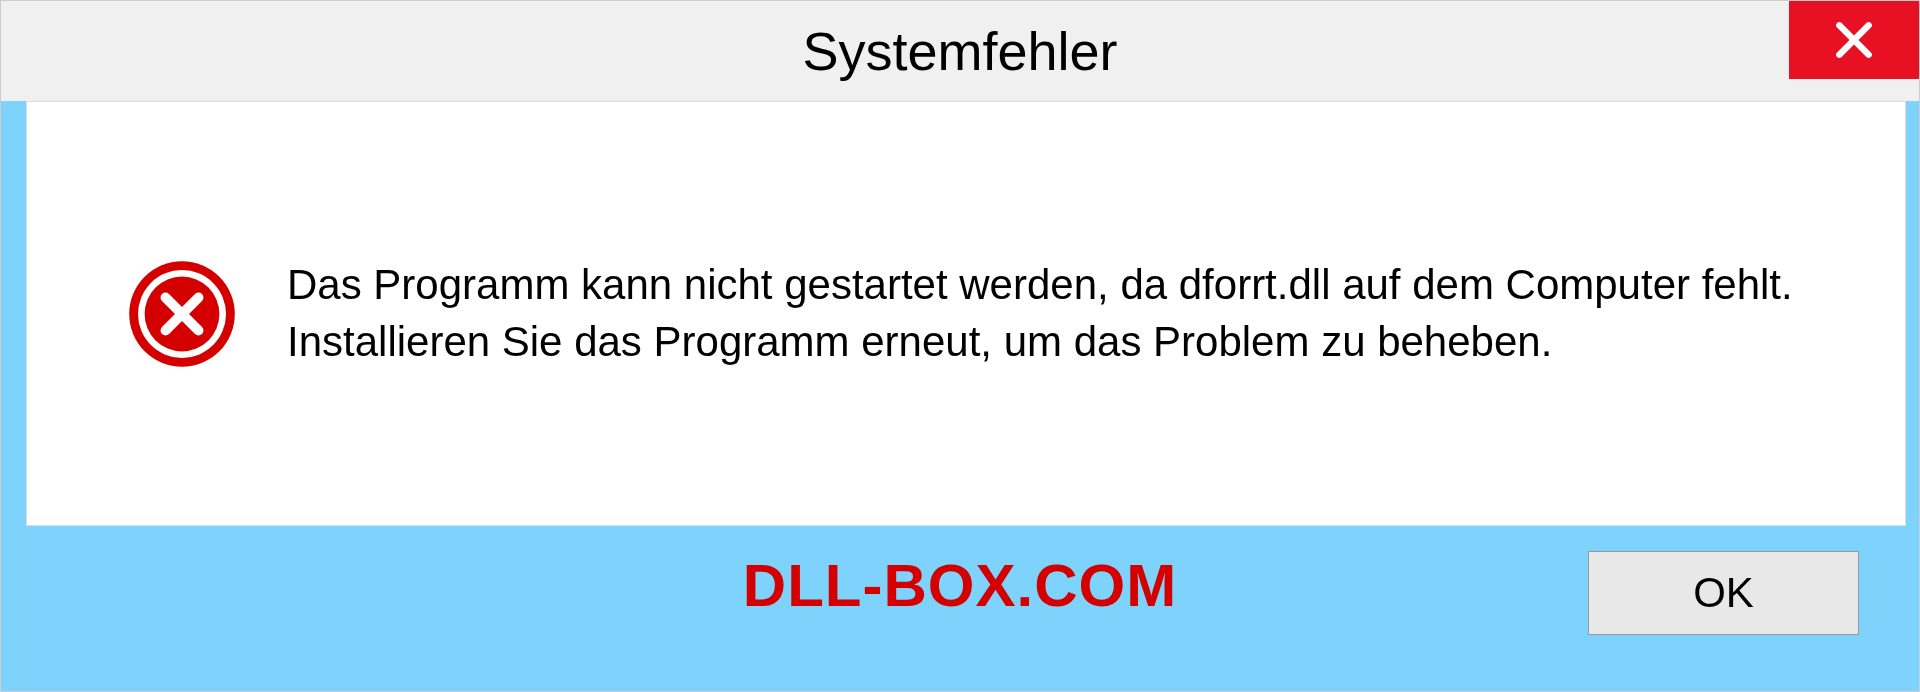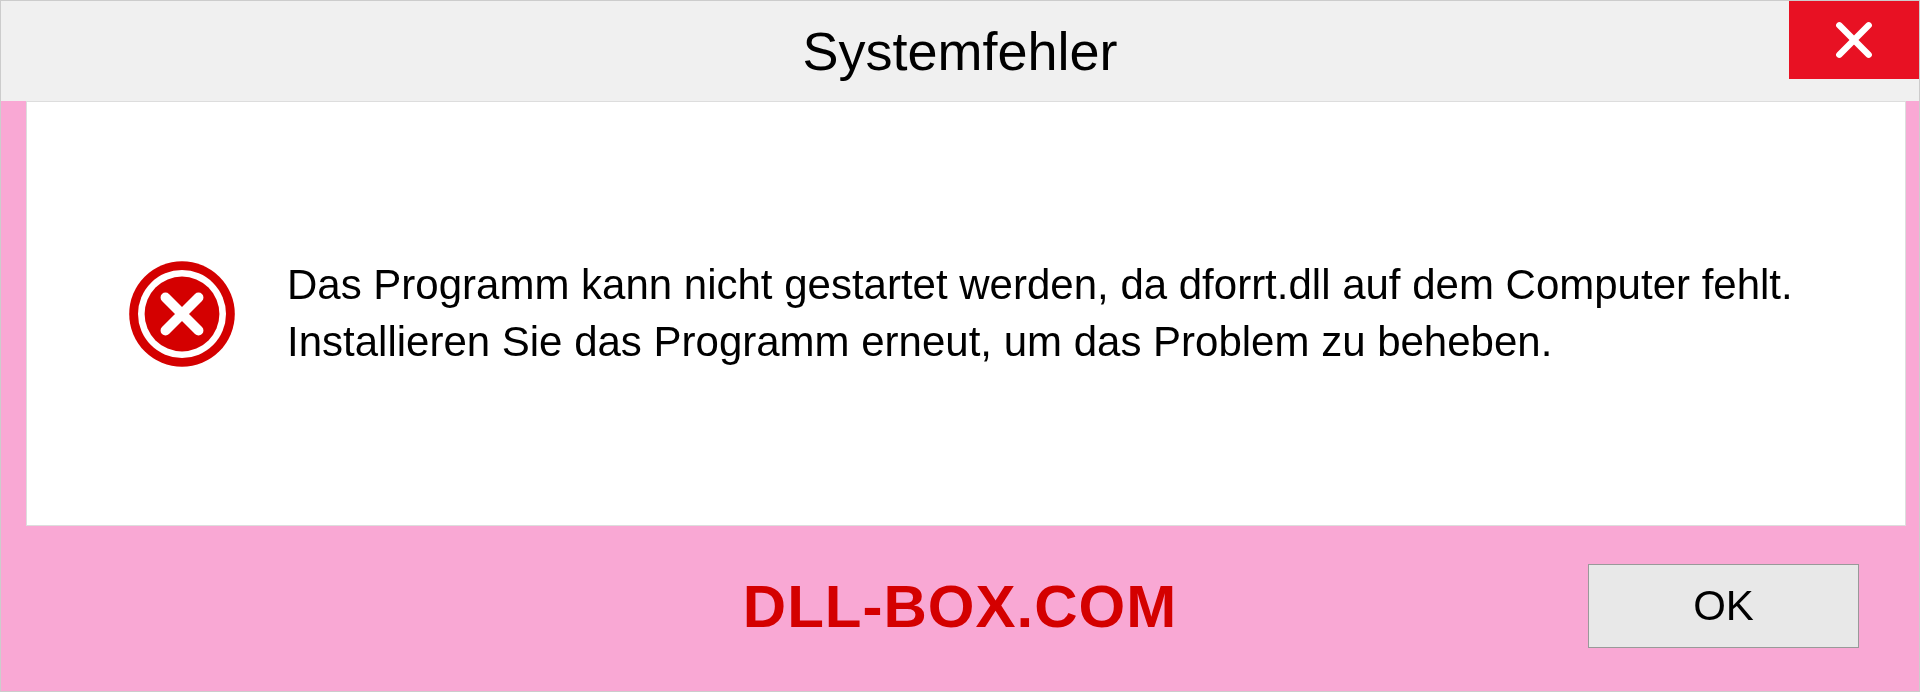--- a/index.html
+++ b/index.html
@@ -10,21 +10,21 @@
     body {
       font-family: 'Segoe UI', Tahoma, Arial, sans-serif;
       background: #fff;
       width: 1920px;
       height: 692px;
       position: relative;
     }
     .dialog {
       width: 100%;
       height: 100%;
-      background: #f9a8d4;
+      background: #7dd3fc;
       border: 1px solid #ccc;
       display: flex;
       flex-direction: column;
     }
     .titlebar {
       height: 100px;
       display: flex;
       align-items: center;
       justify-content: center;
       position: relative;
@@ -72,21 +72,21 @@
     }
     .message {
       font-size: 42px;
       line-height: 1.35;
       color: #000;
       font-weight: 400;
     }
     .footer {
       height: 140px;
       display: flex;
-      align-items: center;
+      align-items: flex-start;
       justify-content: flex-end;
       padding: 0 60px 30px 44px;
       position: relative;
     }
     .watermark {
       position: absolute;
       left: 50%;
       transform: translateX(-50%);
       font-size: 60px;
       font-weight: 900;

